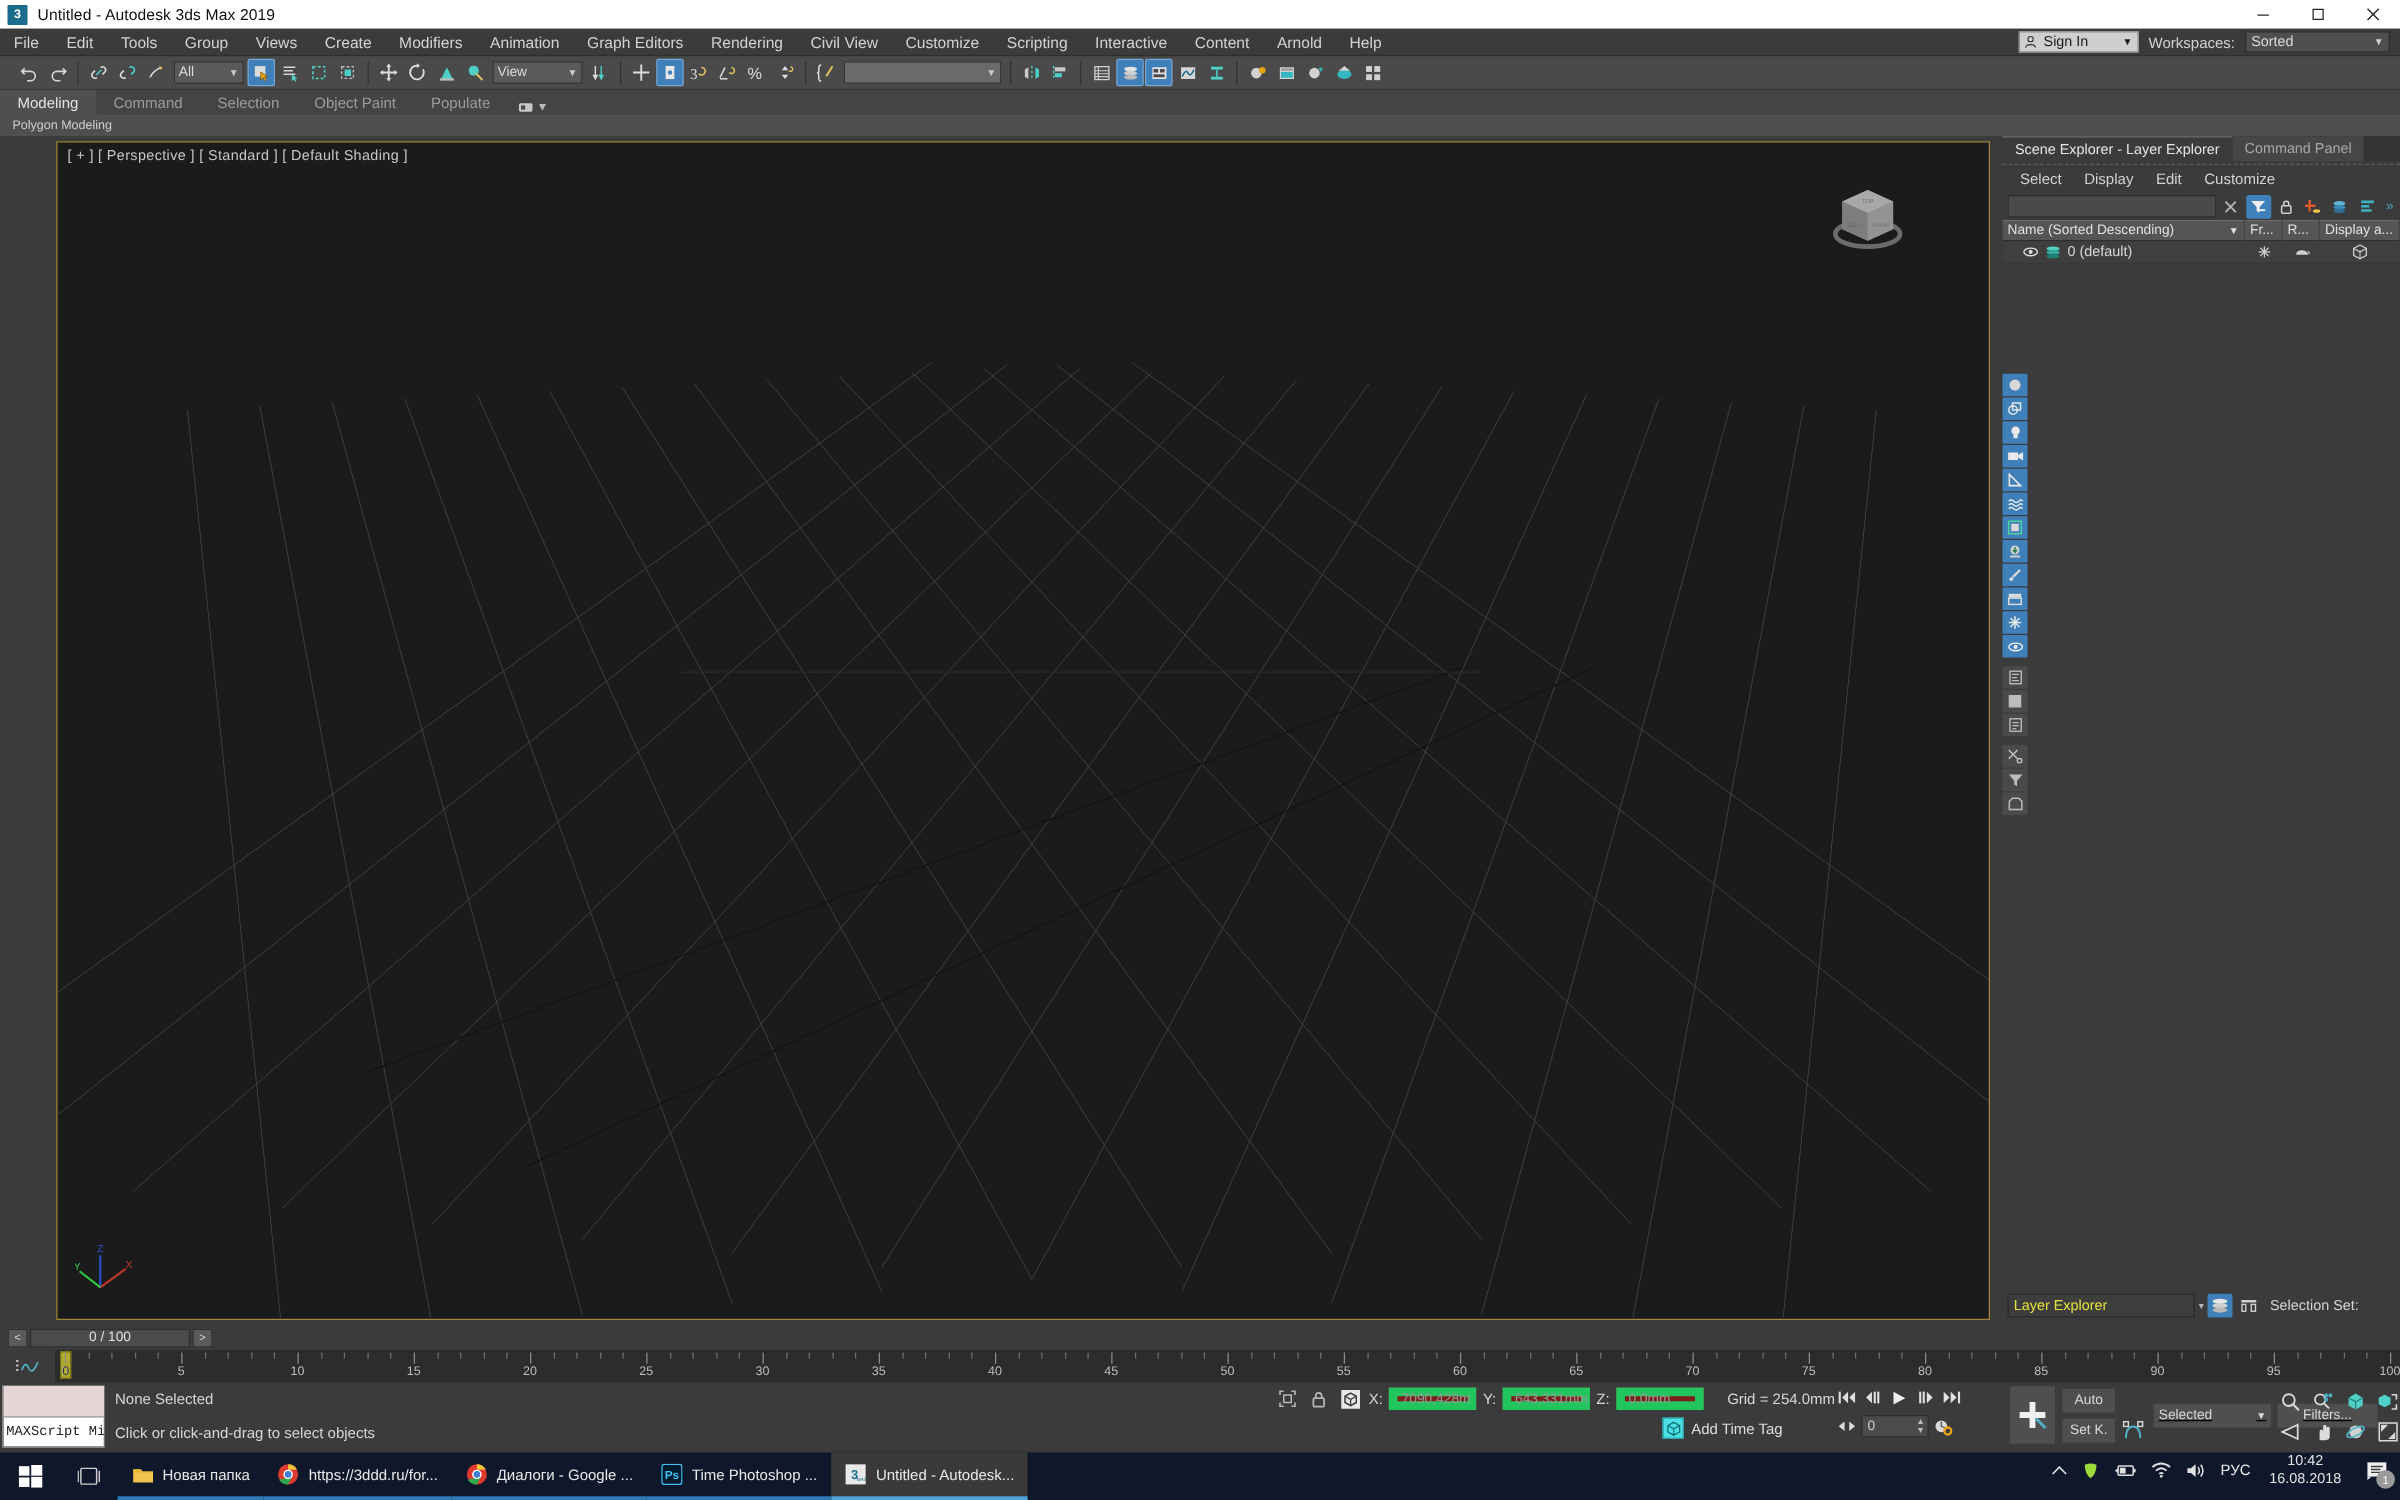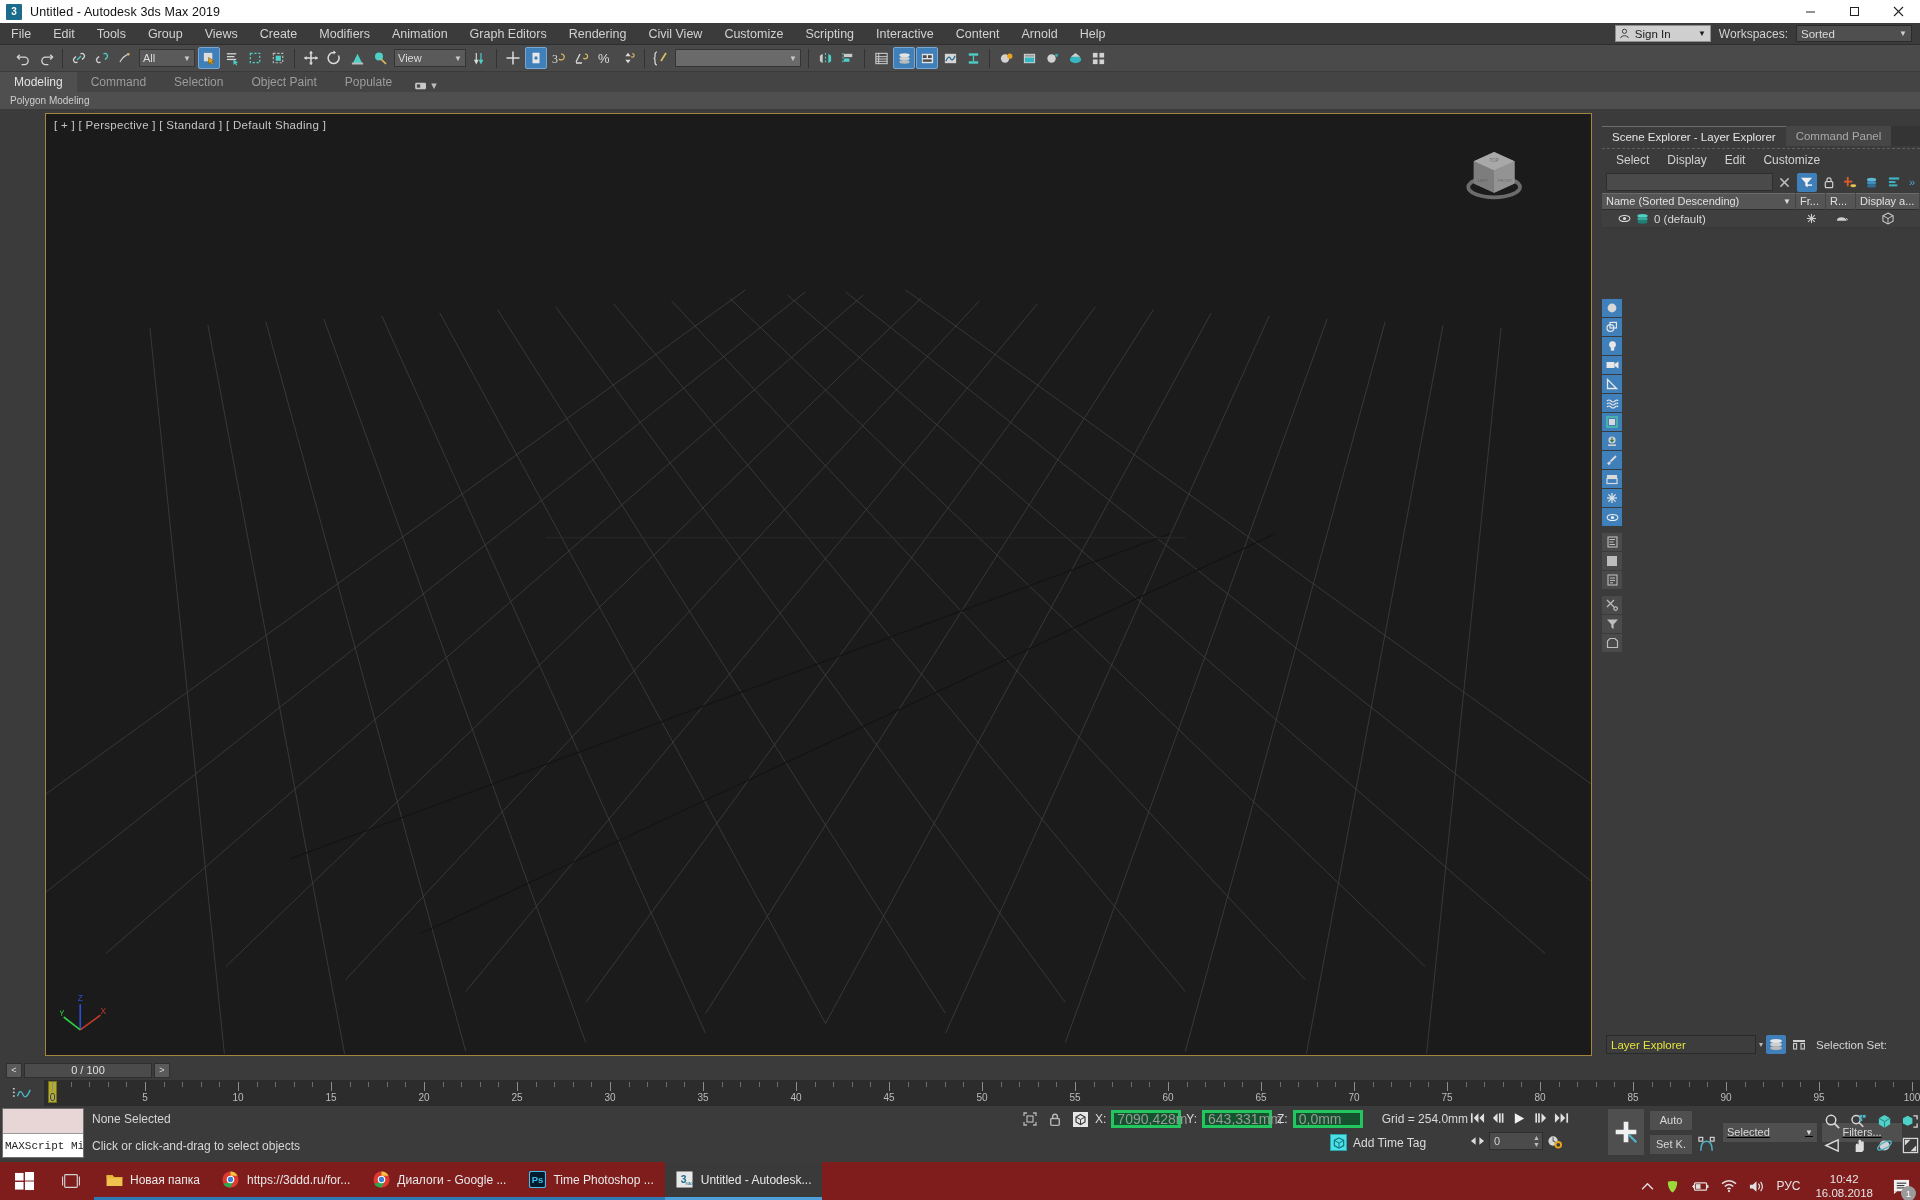--- a/index.html
+++ b/index.html
@@ -143,21 +143,21 @@
     position: absolute; left: 6px; bottom: 14px;
     width: 34px; height: 34px; background: #2f7fd0; padding: 3px;
   }
   .rail-swatch i { display: block; width: 100%; height: 100%; background: #5a5a5a; border: 1px solid #8c8c8c; }
 
   
   .rightpanel {
     position: absolute; top: 109px; left: 1602px; width: 318px; height: 951px;
     background: #3b3b3b;
   }
-  .rp-tabs { display: flex; height: 20px; background: #343434; margin-top: 17px; }
+  .rp-tabs { display: flex; height: 20px; background: #343434; }
   .rp-tab {
     height: 20px; line-height: 20px; padding: 0 10px; font-size: 11.5px;
     color: #a8a8a8; background: #464646;
   }
   .rp-tab.active { background: #3b3b3b; color: #e4e4e4; border-top: 1px solid #6d6d6d; }
   .rp-dash { height: 3px; background: #3b3b3b; border-bottom: 1px dashed #5d5d5d; }
   .rp-menus { display: flex; align-items: center; height: 22px; padding-left: 6px; gap: 2px; }
   .rp-menu { font-size: 12px; color: #d2d2d2; padding: 0 8px; height: 20px; line-height: 20px; }
 
   .rp-searchrow { display: flex; align-items: center; height: 22px; padding: 0 3px 0 4px; gap: 2px; }
@@ -272,22 +272,22 @@
     color: #222; display: flex; align-items: center; padding-left: 2px; overflow: hidden; white-space: nowrap;
   }
   .status-lines { position: absolute; left: 92px; top: 0; width: 720px; }
   .status-line1 { height: 27px; line-height: 27px; font-size: 12px; color: #d6d6d6; }
   .status-line2 { height: 27px; line-height: 27px; font-size: 12px; color: #d6d6d6; }
 
   .coordbar { position: absolute; left: 1020px; top: 3px; display: flex; align-items: center; gap: 5px; }
   .cb-icon { width: 20px; height: 20px; display: flex; align-items: center; justify-content: center; color: #c7c7c7; }
   .cb-lbl { font-size: 12px; color: #d8d8d8; }
   .cb-field {
-    width: 70px; height: 18px; background: #14532d; border: 3px solid #22c55e;
-    font-size: 14px; color: #9a9a9a; display: flex; align-items: center; padding-left: 3px;
+    width: 70px; height: 18px; background: #7f1d1d; border: 7px solid #22c55e;
+    font-size: 11px; color: #9a9a9a; display: flex; align-items: center; padding-left: 3px;
   }
   .grid-lbl { font-size: 12px; color: #d8d8d8; margin-left: 14px; }
 
   .addtag { position: absolute; left: 1330px; top: 28px; display: flex; align-items: center; gap: 6px; }
   .addtag-ic {
     width: 17px; height: 17px; background: #4ae0e6; border: 1px solid #2aa3ad;
     display: flex; align-items: center; justify-content: center;
   }
   .addtag-txt { font-size: 12px; color: #dcdcdc; }
 
@@ -322,21 +322,21 @@
   .filtbox {
     width: 82px; height: 21px; background: #4f4f4f; border: 1px solid #3a3a3a;
     font-size: 11px; color: #d8d8d8; display: flex; align-items: center; justify-content: center;
   }
   .navctl { position: absolute; left: 1820px; top: 4px; display: grid; grid-template-columns: repeat(4, 24px); gap: 2px; }
   .nav-btn { width: 24px; height: 22px; display: flex; align-items: center; justify-content: center; color: #d4d4d4; }
 
   
   .taskbar {
     position: absolute; bottom: 0; left: 0; width: 1920px; height: 38px;
-    background: #7f1d1d; display: flex; align-items: flex-end;
+    background: #0f172a; display: flex; align-items: flex-start;
   }
   .tk-start { width: 48px; height: 38px; display: flex; align-items: center; justify-content: center; }
   .tk-search { width: 46px; height: 38px; display: flex; align-items: center; justify-content: center; color: #d8d8d8; }
   .tk-item {
     height: 38px; display: flex; align-items: center; gap: 7px; padding: 0 11px;
     font-size: 12px; color: #e8e8e8; position: relative; max-width: 190px;
     border-bottom: 3px solid transparent;
   }
   .tk-item .lbl { white-space: nowrap; overflow: hidden; text-overflow: ellipsis; }
   .tk-item.active { background: #3a3a3a; border-bottom-color: #4da0d8; }

